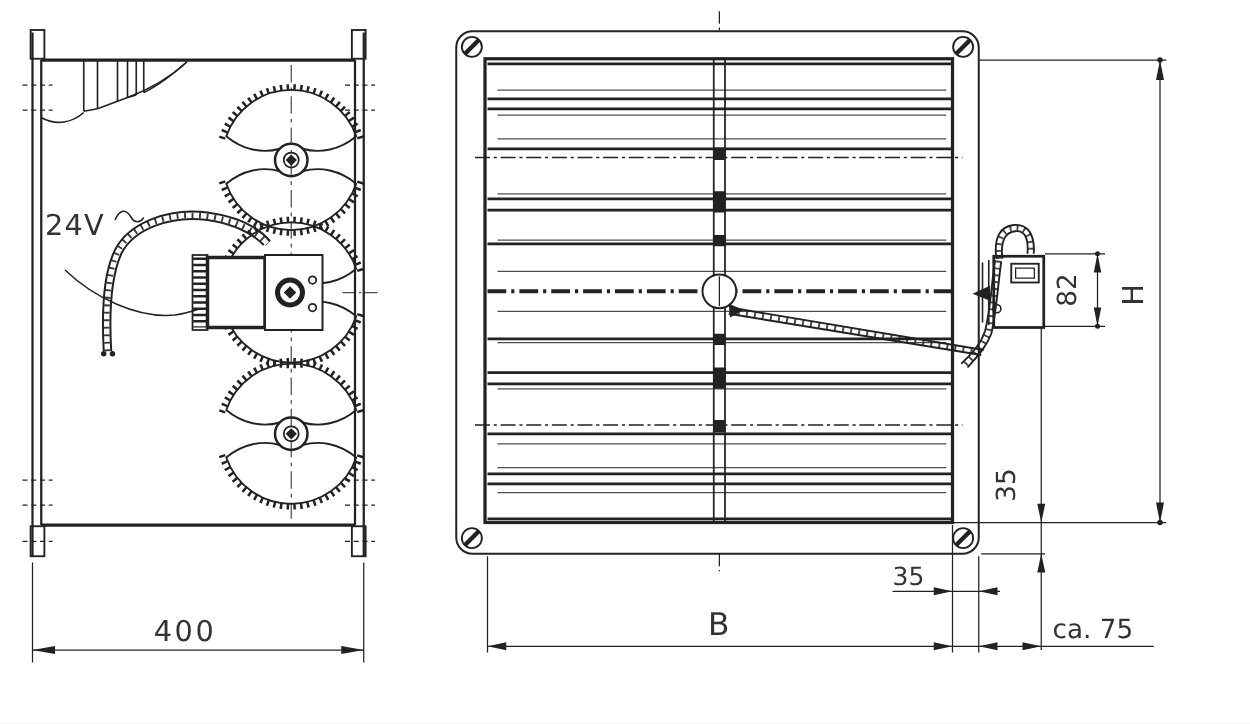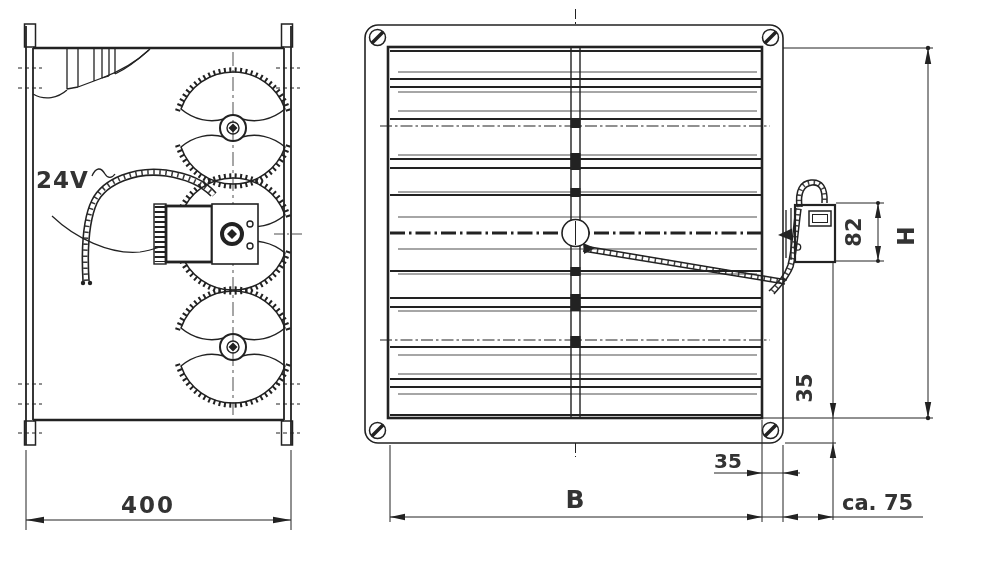--- a/index.html
+++ b/index.html
@@ -1,20 +1,19 @@
 <!DOCTYPE html>
 <html><head>
 <meta charset="utf-8">
 <style>
   html,body{margin:0;padding:0;background:#e8e8e4;}
   .sheet{
     width:1000px;height:579px;position:relative;margin:0 auto;
     background:#ffffff;overflow:hidden;
     font-family:"DejaVu Sans", sans-serif;
-    font-weight:bold;
   }
   svg{position:absolute;inset:0;display:block;}
   .ink{stroke:#222;fill:none;stroke-linecap:butt;}
   .dimtext{fill:#333;font-family:"DejaVu Sans", sans-serif;}
 </style>
 </head>
 <body>
 
 <div class="sheet">
 <svg viewBox="0 0 1000 579" width="1000" height="579">

